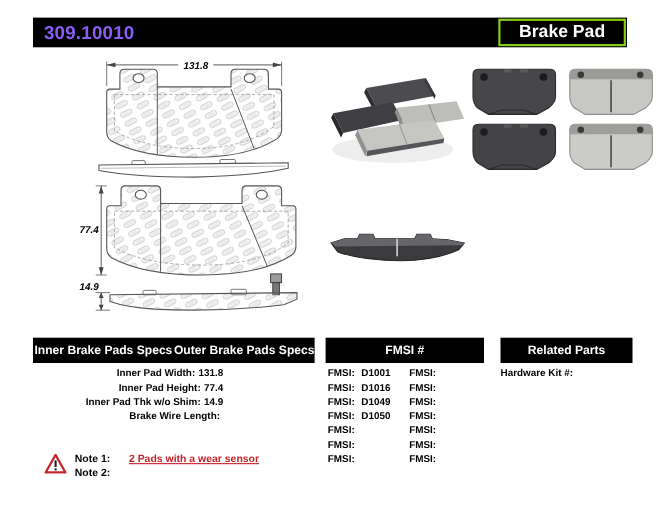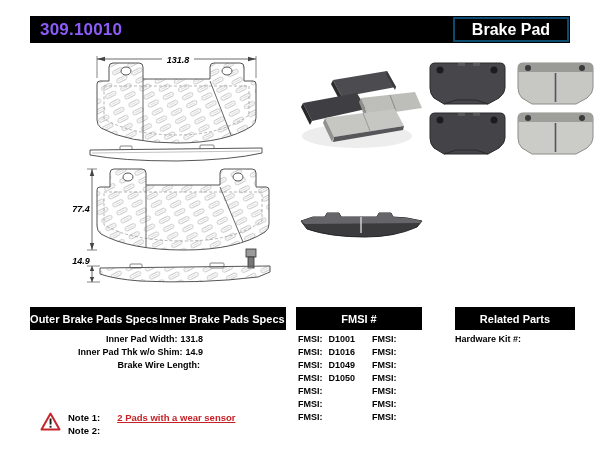--- a/index.html
+++ b/index.html
@@ -4,21 +4,21 @@
 <style>
   html,body{margin:0;padding:0;background:#fff;}
   #page{position:relative;width:600px;height:464px;background:#ffffff;overflow:hidden;
         font-family:"Liberation Sans", sans-serif;color:#000;}
   .abs{position:absolute;}
 
   
   .hdr-bar{left:30px;top:16px;width:540px;height:27px;background:#000;display:flex;align-items:center;}
   .hdr-part{color:#8b5cf6;font-weight:bold;font-size:17px;padding-left:10px;letter-spacing:.2px;}
   .hdr-type-box{position:absolute;right:1px;top:1px;bottom:1px;width:112px;background:#000;
-                border:2px solid #0c4a6e;display:flex;align-items:center;justify-content:center;}
+                border:2px solid #84cc16;display:flex;align-items:center;justify-content:center;}
   .hdr-type{color:#fff;font-weight:bold;font-size:16px;}
 
   
   .tbl-bar{top:307px;height:23px;background:#000;display:flex;align-items:center;justify-content:center;}
   .tbl-bar span{color:#fff;font-weight:bold;font-size:11px;white-space:nowrap;}
   .tbl-bar.split span{flex:1;text-align:center;}
 
   
   .spec-col{top:333px;font-size:9px;font-weight:bold;line-height:13px;white-space:nowrap;}
   .spec-col.right{text-align:right;}
@@ -165,32 +165,33 @@
     </g>
   </svg>
 
   <svg class="abs" style="left:295px;top:202px;" width="135" height="45" viewBox="0 0 135 45">
     <path d="M6,19 L18,15 L30,15 L32,11 L44,11 L46,15 L82,15 L84,11 L96,11 L98,15 L112,16 L127,19 L122,25 Q100,35 70,35 Q35,35 12,27 Z" fill="#3b3b3e" stroke="#242427" stroke-width="1"></path>
     <path d="M6,19 L18,15 L30,15 L32,11 L44,11 L46,15 L82,15 L84,11 L96,11 L98,15 L112,16 L127,19 L125,21 L10,22 Z" fill="#66666a"></path>
     <line x1="66" y1="15" x2="66" y2="31" stroke="#d8d8d8" stroke-width="1.4"></line>
   </svg>
 
   <div class="abs tbl-bar split" style="left:30px;width:256px;">
+    <span>Inner Brake Pads Specs</span>
     <span>Outer Brake Pads Specs</span>
-    <span>Inner Brake Pads Specs</span>
-  </div>
-  <div class="abs tbl-bar" style="left:296px;width:126px;">
+  </div>
+  <div class="abs tbl-bar" style="left:296px;width:144px;">
     <span>FMSI #</span>
   </div>
   <div class="abs tbl-bar" style="left:455px;width:120px;">
     <span>Related Parts</span>
   </div>
 
   <div class="abs spec-col right" style="left:30px;width:173px;">
     <div class="spec-row"><span>Inner Pad Width:</span><span class="val">131.8</span></div>
+    <div class="spec-row"><span>Inner Pad Height:</span><span class="val">77.4</span></div>
     <div class="spec-row"><span>Inner Pad Thk w/o Shim:</span><span class="val">14.9</span></div>
     <div class="spec-row"><span>Brake Wire Length:</span><span class="val"></span></div>
   </div>
 
 
   <div class="abs spec-col" style="left:298px;width:72px;">
     <div class="fmsi-row"><span>FMSI:</span><span class="val">D1001</span></div>
     <div class="fmsi-row"><span>FMSI:</span><span class="val">D1016</span></div>
     <div class="fmsi-row"><span>FMSI:</span><span class="val">D1049</span></div>
     <div class="fmsi-row"><span>FMSI:</span><span class="val">D1050</span></div>

